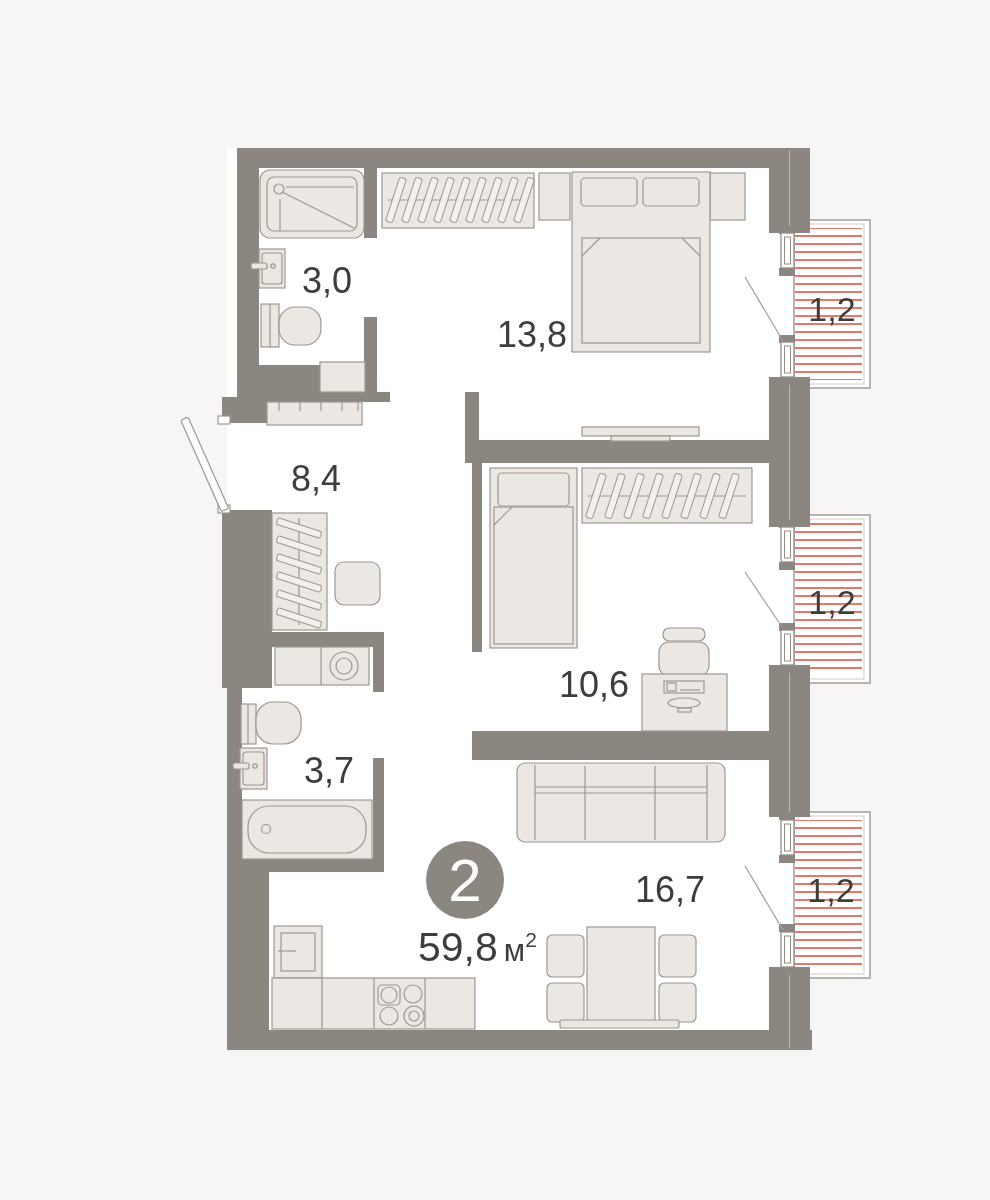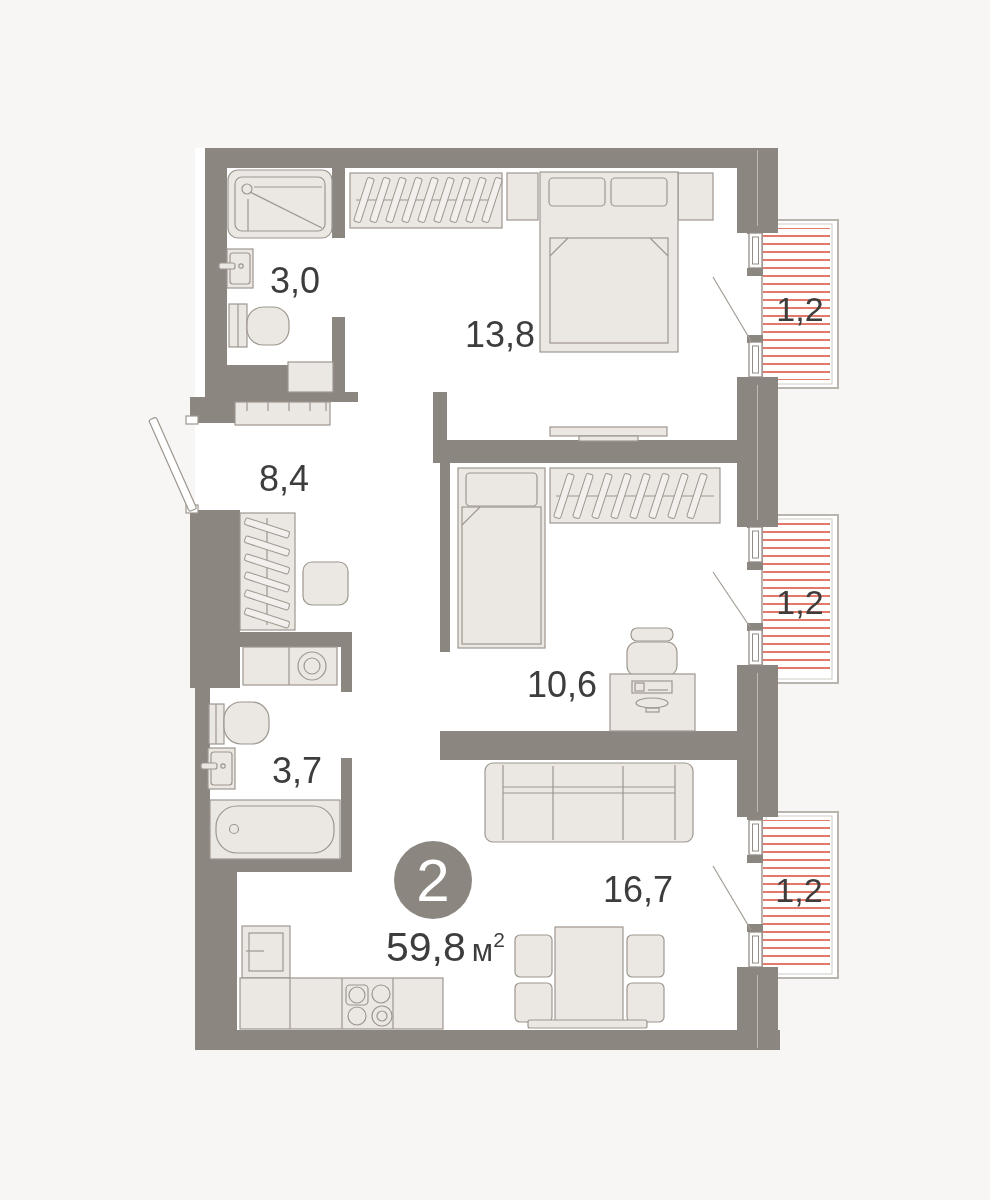--- a/index.html
+++ b/index.html
@@ -1,17 +1,17 @@
 <!DOCTYPE html>
 <html><head>
 <meta charset="utf-8">
 <style>
   html,body{margin:0;padding:0;background:#f7f6f4;}
   .page{position:relative;width:928px;height:1200px;background:#f7f6f4;overflow:hidden;
-        font-family:"Liberation Sans","DejaVu Sans",sans-serif;}
+        font-family:"Liberation Sans","DejaVu Sans",sans-serif;margin-left:32px;}
   svg{position:absolute;left:0;top:0;display:block;}
   text{font-family:"Liberation Sans","DejaVu Sans",sans-serif;}
   .room-label{font-size:36px;fill:#3e3d3c;}
   .balcony-label{font-size:34px;fill:#3e3d3c;}
 </style>
 </head>
 <body>
 
 <div class="page">
 <svg width="990" height="1200" viewBox="0 0 990 1200">

